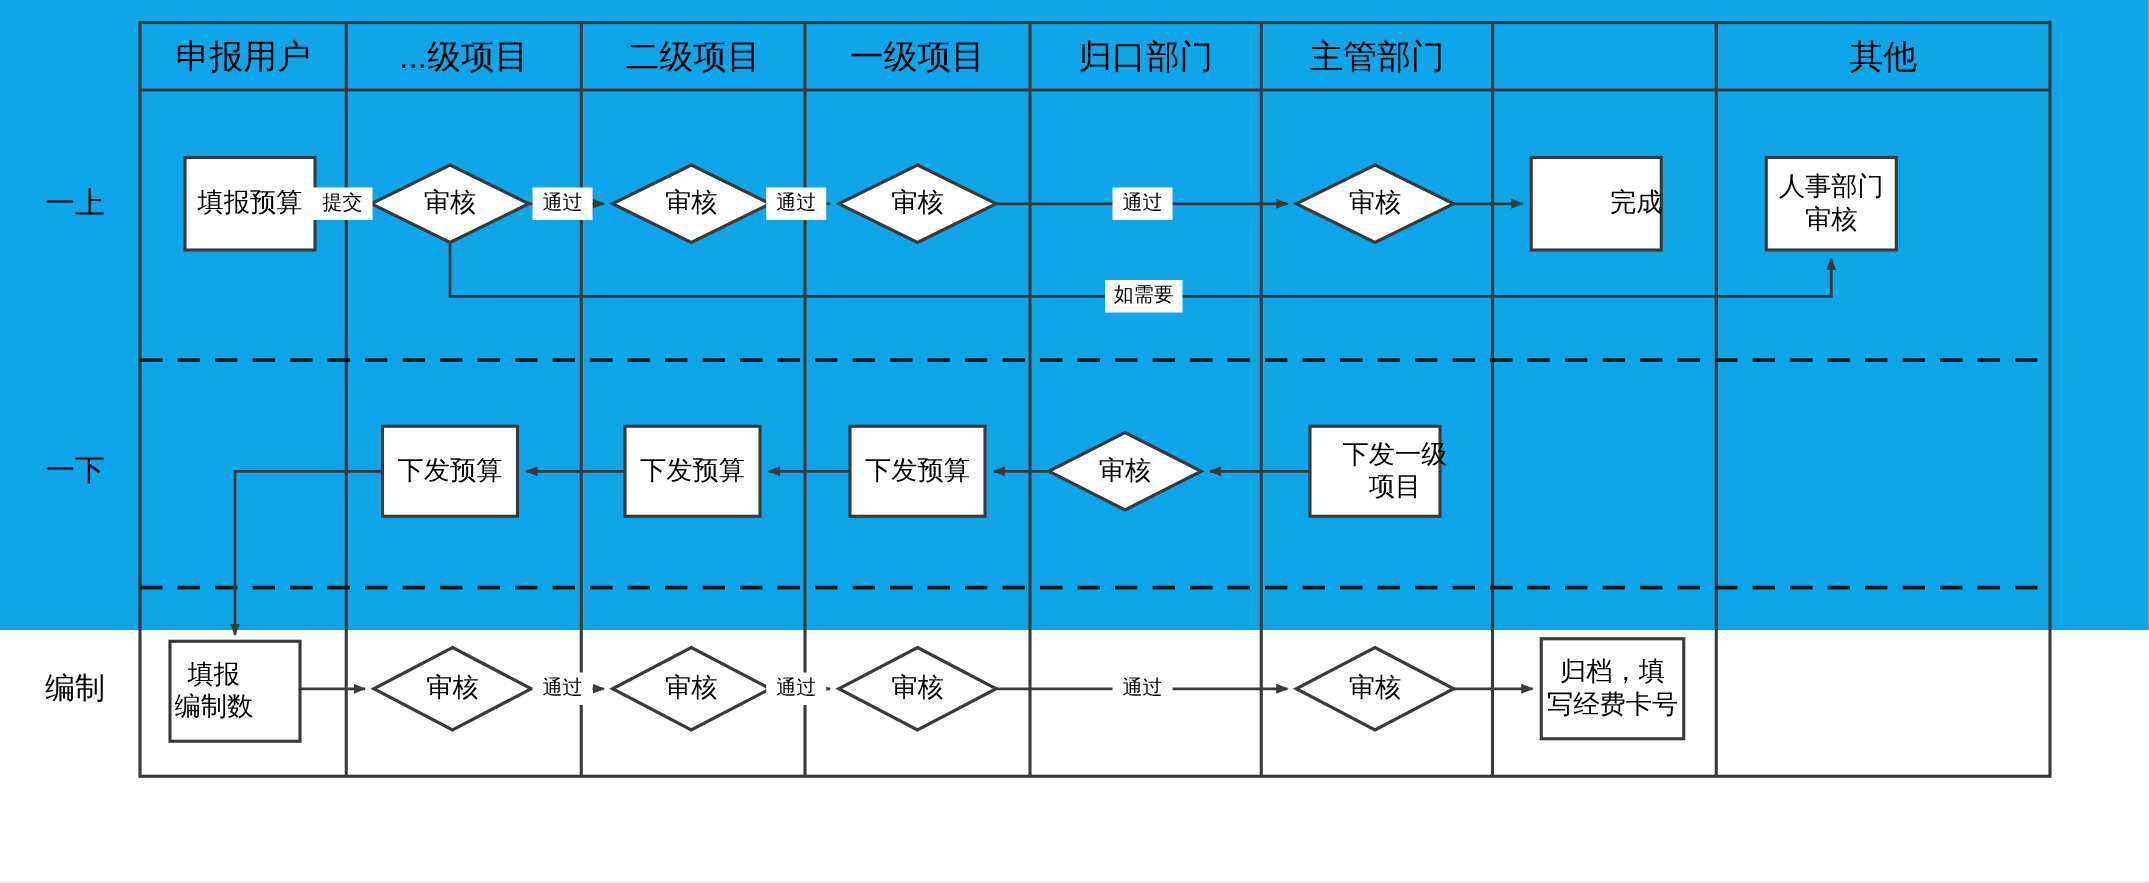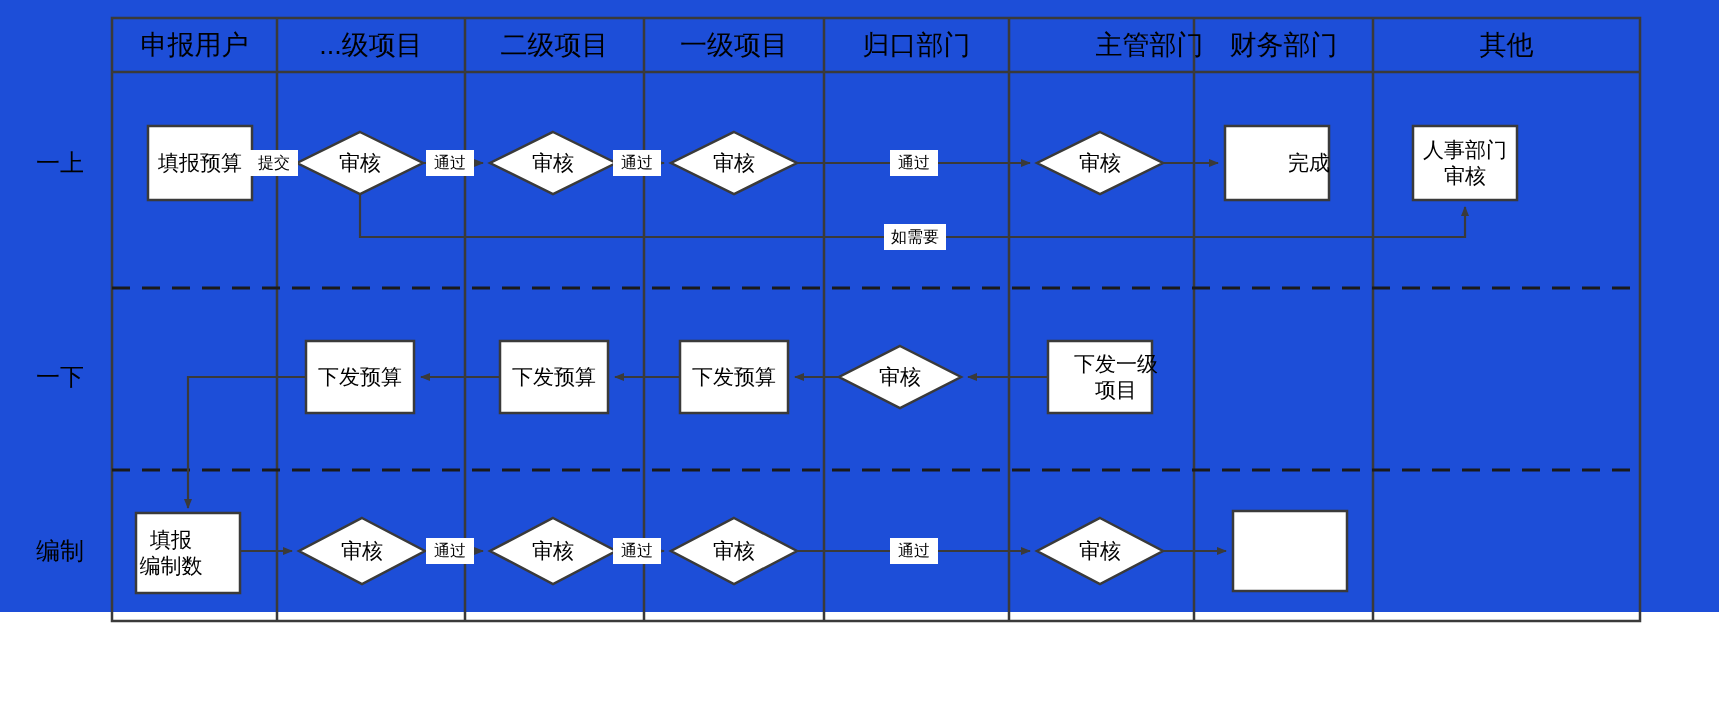--- a/index.html
+++ b/index.html
@@ -9,22 +9,22 @@
   }
   body {
     font-family: "Liberation Sans", "DejaVu Sans", sans-serif;
     width: 1719px;
     height: 706px;
     overflow: hidden;
   }
   #canvas {
     position: relative;
     width: 1719px;
-    height: 612px;
-    background: #1d4ed8;
+    height: 504px;
+    background: #0ea5e9;
   }
   svg.layer {
     position: absolute;
     left: 0;
     top: 0;
     width: 1719px;
     height: 706px;
   }
   .node-text {
     position: absolute;
@@ -137,22 +137,21 @@
       <line x1="797" y1="551" x2="1030" y2="551" marker-end="url(#arrow)"></line>
       <line x1="1163" y1="551" x2="1226" y2="551" marker-end="url(#arrow)"></line>
     </g>
   </svg>
 
   <div class="node-text hdr-label" style="left:112px;top:18px;width:165px;height:54px;">申报用户</div>
   <div class="node-text hdr-label" style="left:277px;top:18px;width:188px;height:54px;">...级项目</div>
   <div class="node-text hdr-label" style="left:465px;top:18px;width:179px;height:54px;">二级项目</div>
   <div class="node-text hdr-label" style="left:644px;top:18px;width:180px;height:54px;">一级项目</div>
   <div class="node-text hdr-label" style="left:824px;top:18px;width:185px;height:54px;">归口部门</div>
-  <div class="node-text hdr-label" style="left:1009px;top:18px;width:185px;height:54px;padding-left:48px;">主管部门</div>
-  <div class="node-text hdr-label" style="left:1194px;top:18px;width:179px;height:54px;">财务部门</div>
+  <div class="node-text hdr-label" style="left:1009px;top:18px;width:185px;height:54px;">主管部门</div>
   <div class="node-text hdr-label" style="left:1373px;top:18px;width:267px;height:54px;">其他</div>
 
   <div class="node-text row-label" style="left:10px;top:143px;width:100px;height:40px;">一上</div>
   <div class="node-text row-label" style="left:10px;top:357px;width:100px;height:40px;">一下</div>
   <div class="node-text row-label" style="left:10px;top:531px;width:100px;height:40px;">编制</div>
 
   <div class="node-text box-label" style="left:148px;top:126px;width:104px;height:74px;">填报预算</div>
   <div class="node-text diamond-label" style="left:297px;top:132px;width:126px;height:62px;">审核</div>
   <div class="node-text diamond-label" style="left:490px;top:132px;width:126px;height:62px;">审核</div>
   <div class="node-text diamond-label" style="left:671px;top:132px;width:126px;height:62px;">审核</div>
@@ -173,18 +172,20 @@
   <div class="node-text diamond-label" style="left:839px;top:346px;width:122px;height:62px;">审核</div>
   <div class="node-text box-label" style="left:1048px;top:341px;width:104px;height:72px;padding-left:16px;">下发一级
 项目</div>
 
   <div class="node-text box-label" style="left:119px;top:513px;width:104px;height:80px;border-radius:25px;">填报
 编制数</div>
   <div class="node-text diamond-label" style="left:299px;top:520px;width:126px;height:62px;">审核</div>
   <div class="node-text diamond-label" style="left:490px;top:520px;width:126px;height:62px;">审核</div>
   <div class="node-text diamond-label" style="left:671px;top:520px;width:126px;height:62px;">审核</div>
   <div class="node-text diamond-label" style="left:1037px;top:520px;width:126px;height:62px;">审核</div>
+  <div class="node-text box-label" style="left:1233px;top:511px;width:114px;height:80px;">归档，填
+写经费卡号</div>
 
   <div class="node-text edge-label" style="left:426px;top:538px;width:44px;height:26px;">通过</div>
   <div class="node-text edge-label" style="left:613px;top:538px;width:44px;height:26px;">通过</div>
   <div class="node-text edge-label" style="left:890px;top:538px;width:44px;height:26px;">通过</div>
 
 </div>
 
 </body></html>

